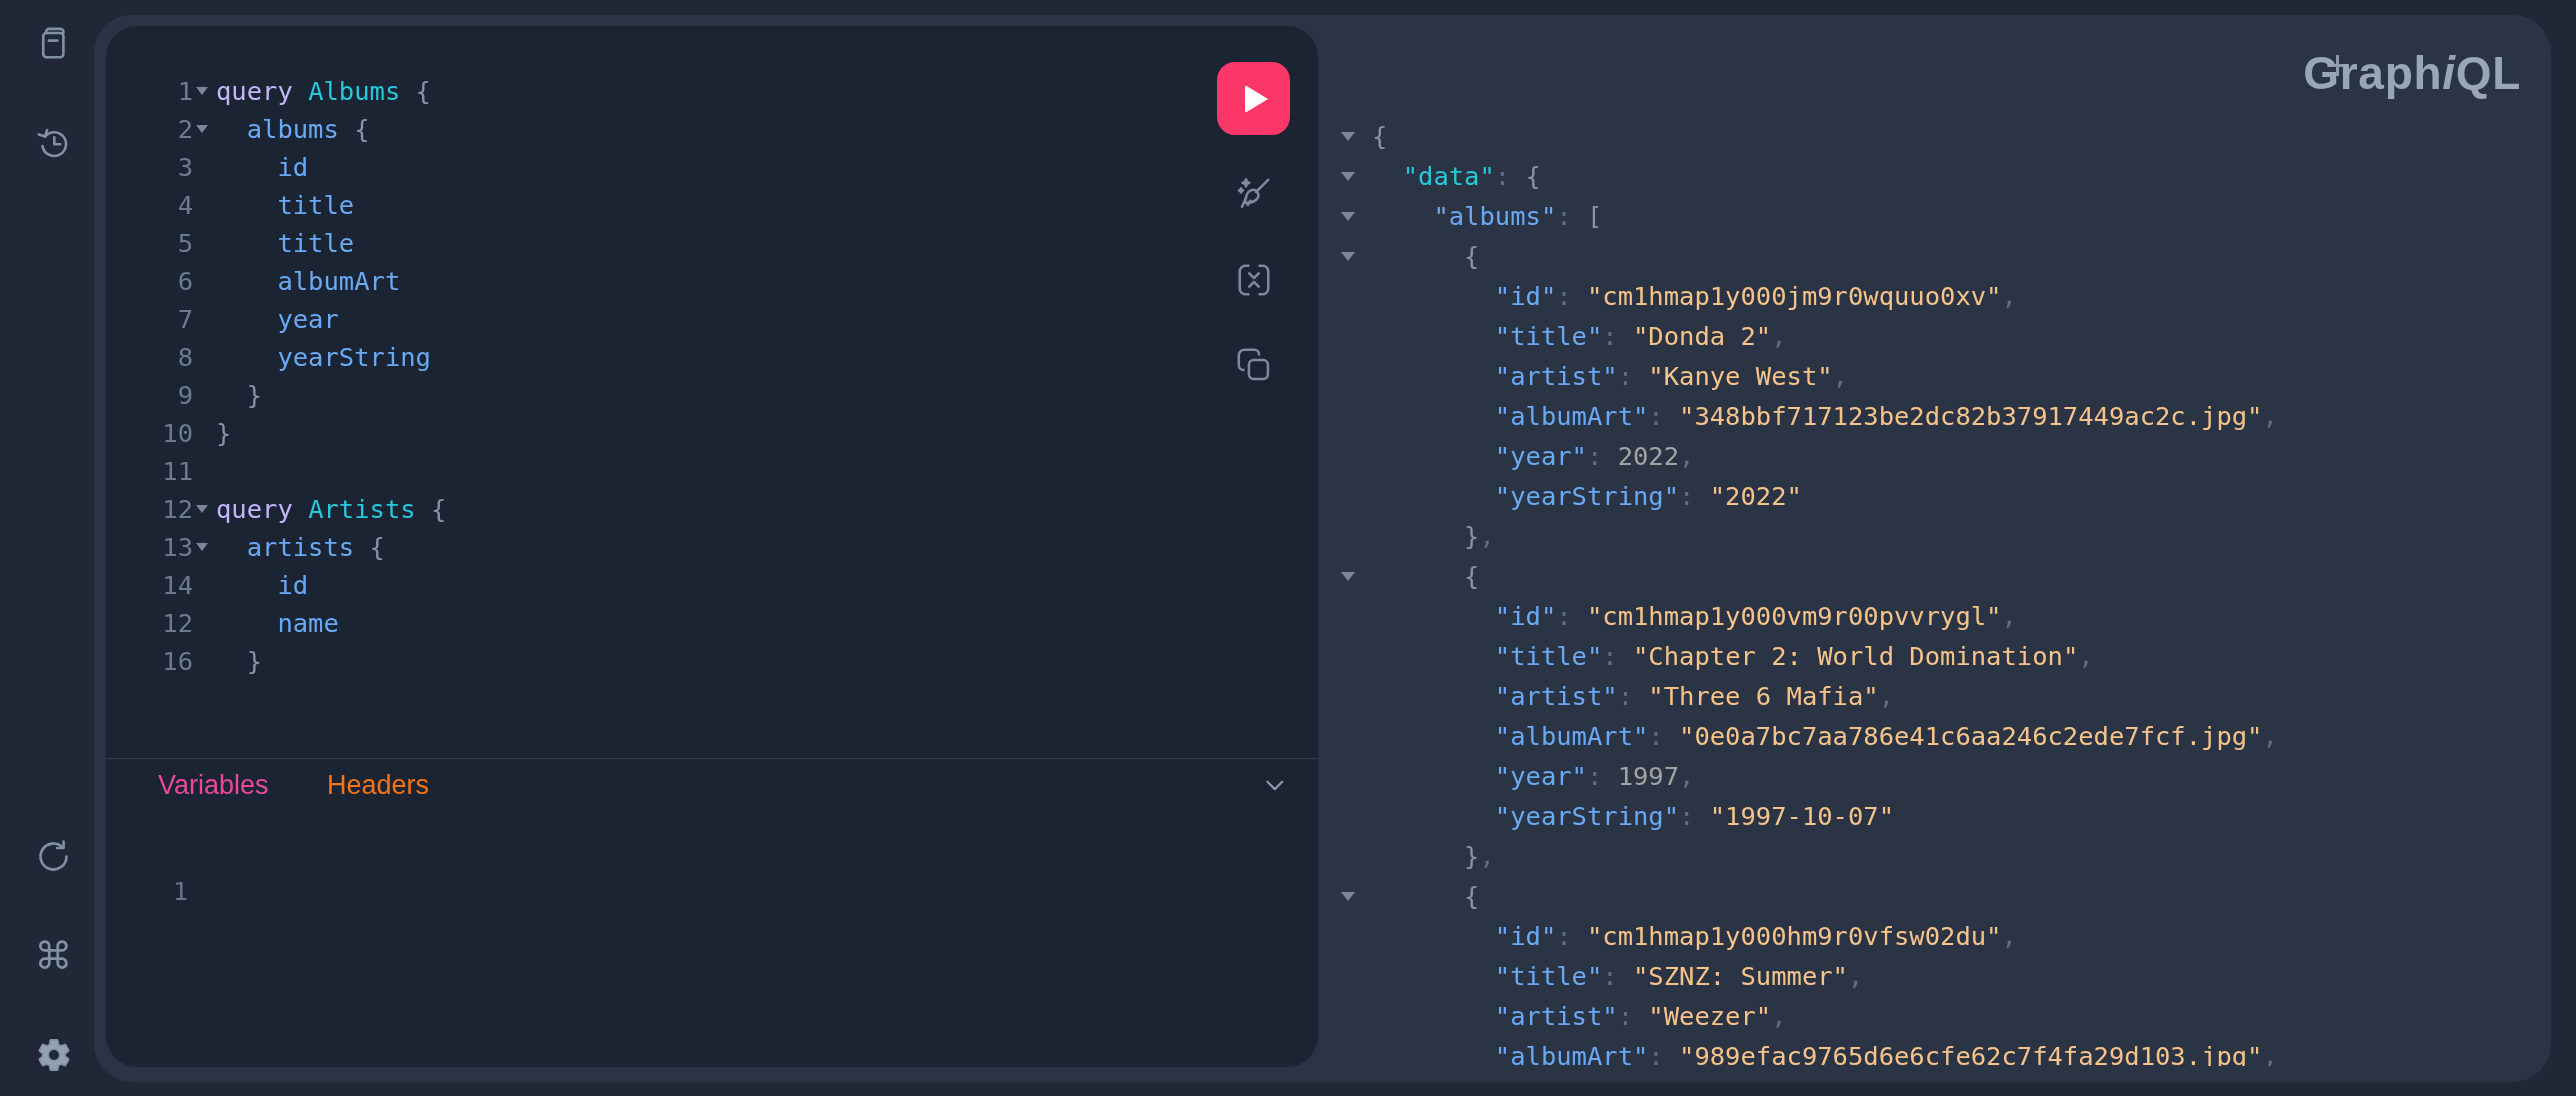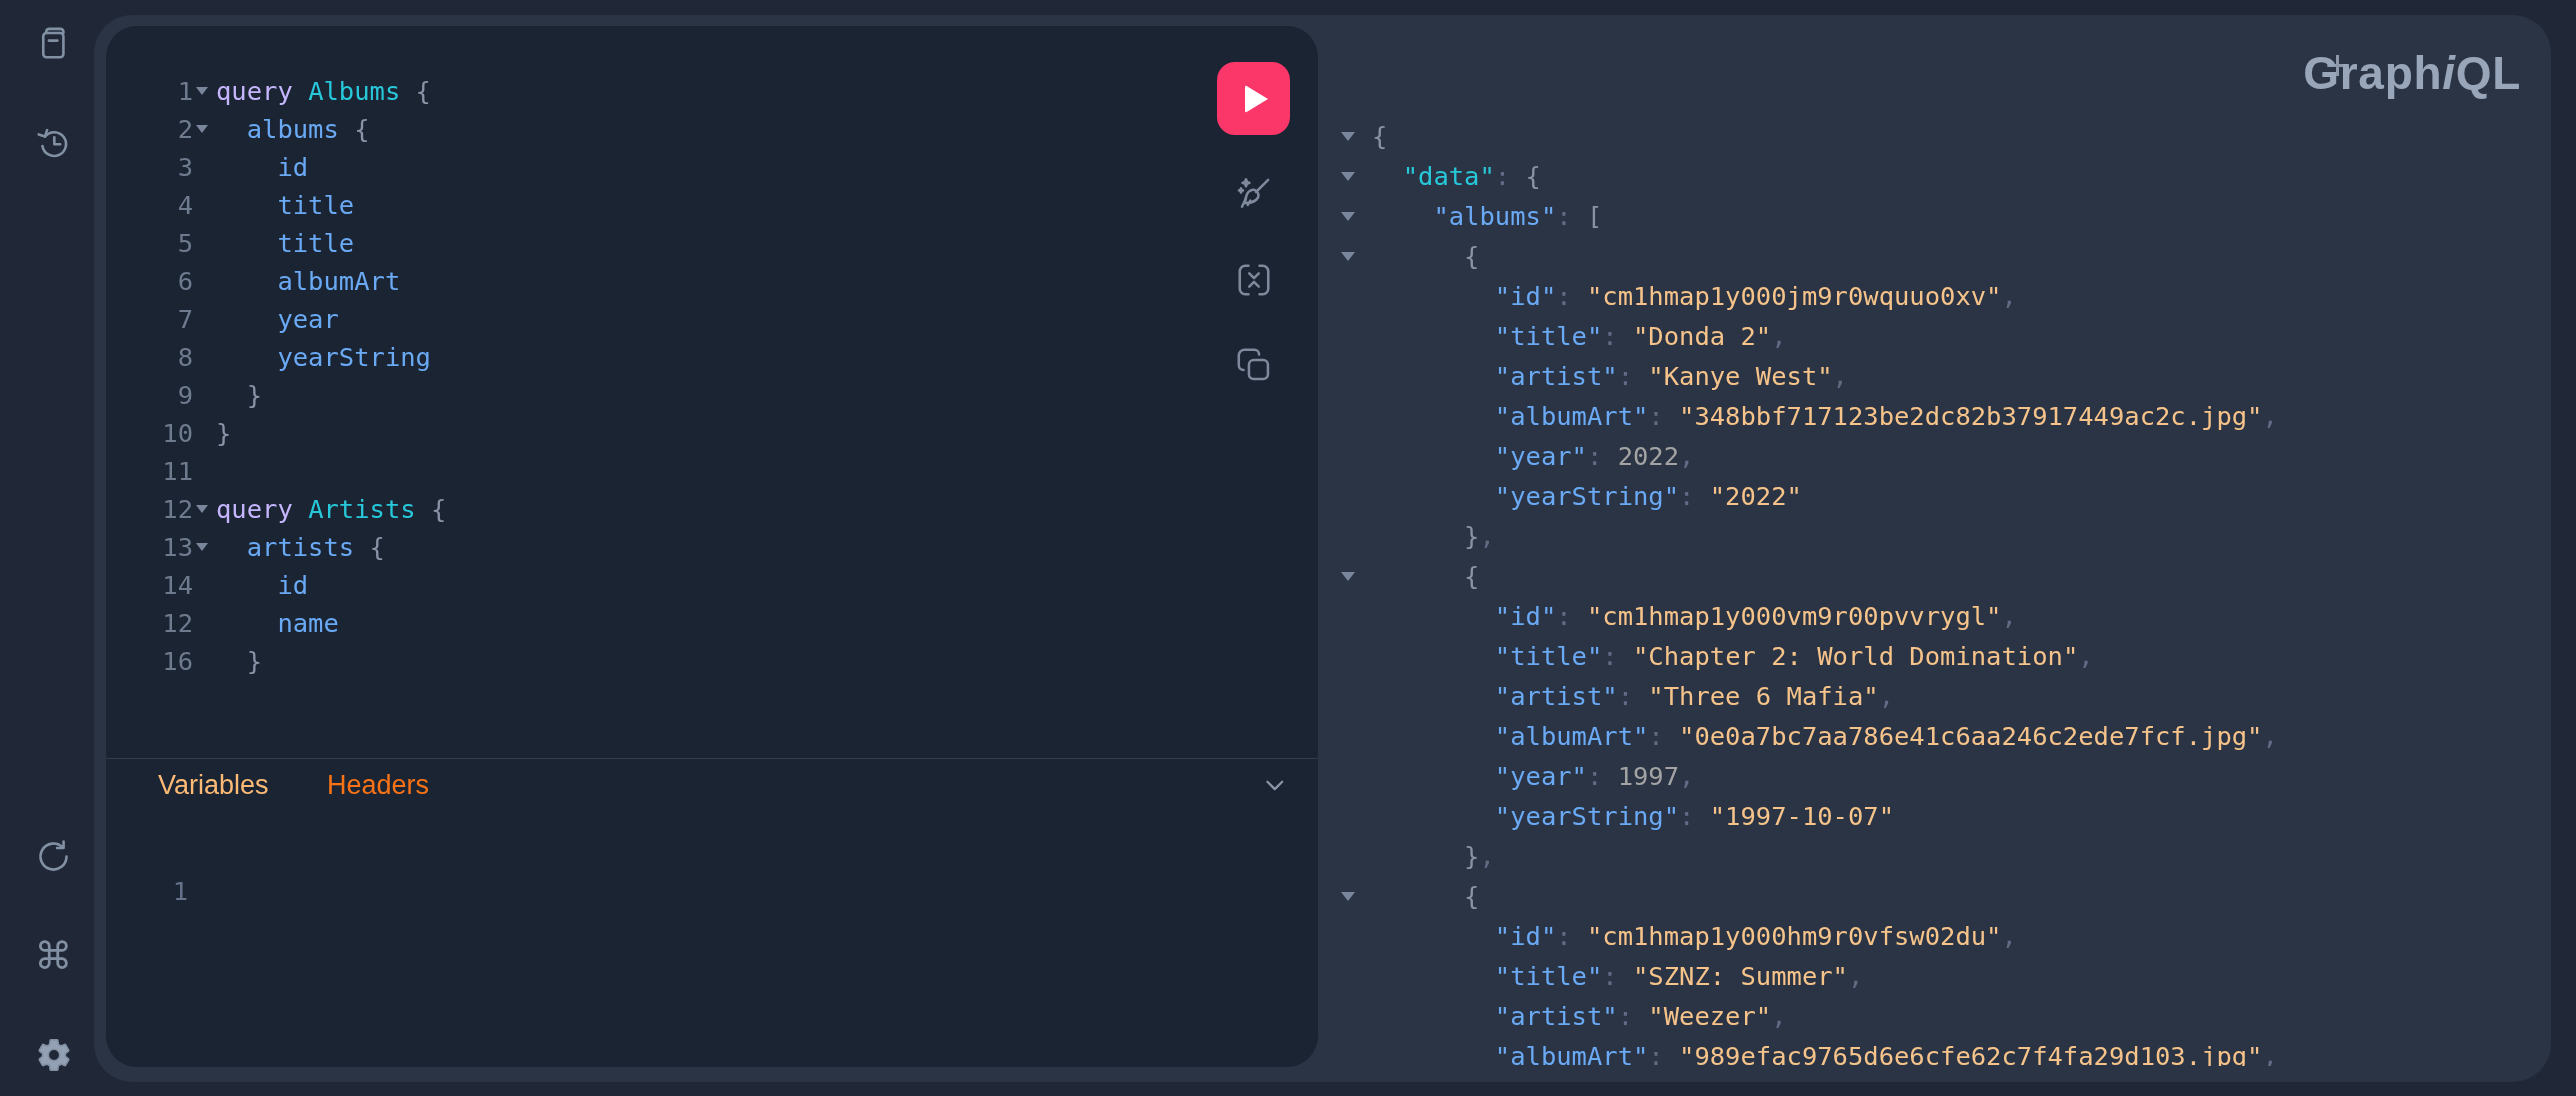--- a/index.html
+++ b/index.html
@@ -40,21 +40,21 @@
                    border-left:23px solid #ffffff; margin-left:5.4px; border-radius:2.7px; }
   .tool-btn { position:absolute; left:1232px; width:43px; height:43px; background:none; border:none;
               display:flex; align-items:center; justify-content:center; cursor:pointer; z-index:6; }
   .tool-btn svg { stroke:#7e8a9c; }
 
   
   .divider { position:absolute; left:0; top:732px; width:1212px; height:1.3px; background:#323d4f; }
   .sec-tabs { position:absolute; left:0; top:736px; width:1212px; height:47px; }
   .sec-tab { background:none; border:none; font-family:"Liberation Sans", sans-serif;
              font-size:27px; cursor:pointer; position:absolute; top:8px; }
-  .sec-tab.active { color:#fdba74; }
+  .sec-tab.active { color:#ec4899; }
   .sec-tab.inactive { color:#f97316; }
   .tab-variables { left:52px; }
   .tab-headers { left:221px; }
   .collapse-btn { position:absolute; left:1150px; top:5.4px; width:38px; height:38px; background:none;
                   border:none; cursor:pointer; display:flex; align-items:center; justify-content:center; }
   .vars-gutter { position:absolute; left:0; top:846px; width:82px; text-align:right;
                  font-family:"DejaVu Sans Mono", monospace; font-size:25.5px; line-height:38px; color:#66728a; }
 
   
   .response { position:absolute; left:1319px; top:15.4px; width:1233px; height:1051px;

